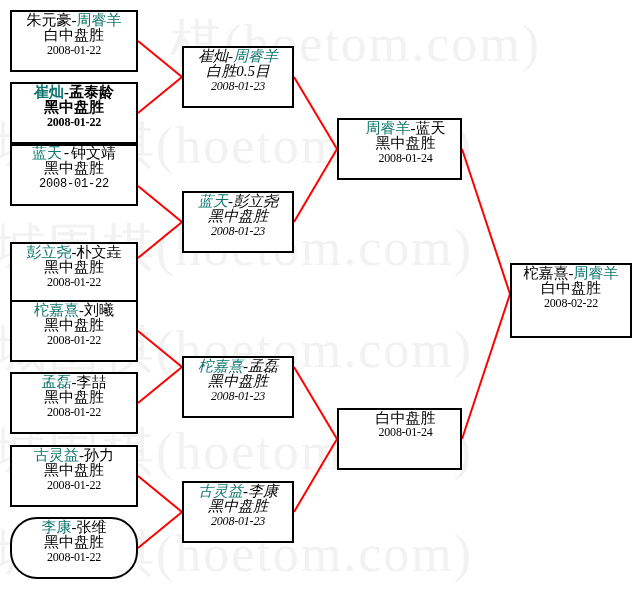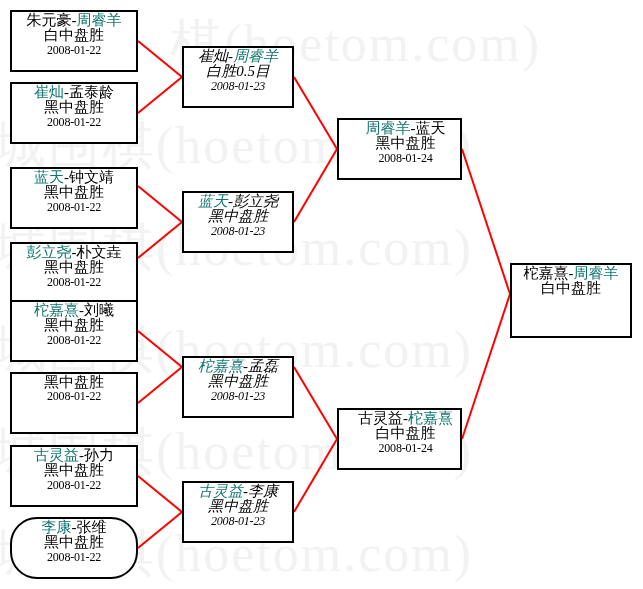--- a/index.html
+++ b/index.html
@@ -99,41 +99,42 @@
       <polyline points="294,512 337,439" fill="none" stroke="#ff0000" stroke-width="2"></polyline>
       <polyline points="462,149 510,294" fill="none" stroke="#ff0000" stroke-width="2"></polyline>
       <polyline points="462,439 510,294" fill="none" stroke="#ff0000" stroke-width="2"></polyline>
     </svg>
 
 <div class="box r1" style="top: 10px;">
       <span class="ln"><span class="nm">朱元豪</span><span class="sep">-</span><span class="nm win">周睿羊</span></span>
       <span class="ln">白中盘胜</span>
       <span class="ln date">2008-01-22</span>
     </div>
-    <div class="box r1" style="top: 82px;">
+    <div class="box r1" style="top: 82px; font-weight: bold;">
       <span class="ln"><span class="nm win">崔灿</span><span class="sep">-</span><span class="nm">孟泰龄</span></span>
       <span class="ln">黑中盘胜</span>
       <span class="ln date">2008-01-22</span>
     </div>
-    <div class="box r1" style="top: 167px;">
+    <div class="box r1" style="top: 144px; font-family: Liberation Mono, monospace;">
       <span class="ln"><span class="nm win">蓝天</span><span class="sep">-</span><span class="nm">钟文靖</span></span>
       <span class="ln">黑中盘胜</span>
       <span class="ln date">2008-01-22</span>
     </div>
     <div class="box r1" style="top: 242px;">
       <span class="ln"><span class="nm win">彭立尧</span><span class="sep">-</span><span class="nm">朴文垚</span></span>
       <span class="ln">黑中盘胜</span>
       <span class="ln date">2008-01-22</span>
     </div>
     <div class="box r1" style="top: 300px;">
       <span class="ln"><span class="nm win">柁嘉熹</span><span class="sep">-</span><span class="nm">刘曦</span></span>
       <span class="ln">黑中盘胜</span>
       <span class="ln date">2008-01-22</span>
     </div>
     <div class="box r1" style="top: 372px;">
+      <span class="ln"><span class="nm win">孟磊</span><span class="sep">-</span><span class="nm">李喆</span></span>
       <span class="ln">黑中盘胜</span>
       <span class="ln date">2008-01-22</span>
     </div>
     <div class="box r1" style="top: 445px;">
       <span class="ln"><span class="nm win">古灵益</span><span class="sep">-</span><span class="nm">孙力</span></span>
       <span class="ln">黑中盘胜</span>
       <span class="ln date">2008-01-22</span>
     </div>
     <div class="box r1" style="top: 517px; border-radius: 27px;">
       <span class="ln"><span class="nm win">李康</span><span class="sep">-</span><span class="nm">张维</span></span>
@@ -159,21 +160,21 @@
       <span class="ln"><span class="nm win">古灵益</span><span class="sep">-</span><span class="nm">李康</span></span>
       <span class="ln">黑中盘胜</span>
       <span class="ln date">2008-01-23</span>
     </div>
     <div class="box r3" style="top: 118px;">
       <span class="ln"><span class="nm win">周睿羊</span><span class="sep">-</span><span class="nm">蓝天</span></span>
       <span class="ln">黑中盘胜</span>
       <span class="ln date">2008-01-24</span>
     </div>
     <div class="box r3" style="top: 408px;">
-      <span class="ln"><span class="nm">古灵益</span><span class="sep">-</span><span class="nm win">柁嘉熹</span></span>
       <span class="ln">白中盘胜</span>
       <span class="ln date">2008-01-24</span>
     </div>
     <div class="box r4" style="top: 263px;">
       <span class="ln"><span class="nm">柁嘉熹</span><span class="sep">-</span><span class="nm win">周睿羊</span></span>
       <span class="ln">白中盘胜</span>
+      <span class="ln date">2008-02-22</span>
     </div>
   </div>
 
 </body></html>

